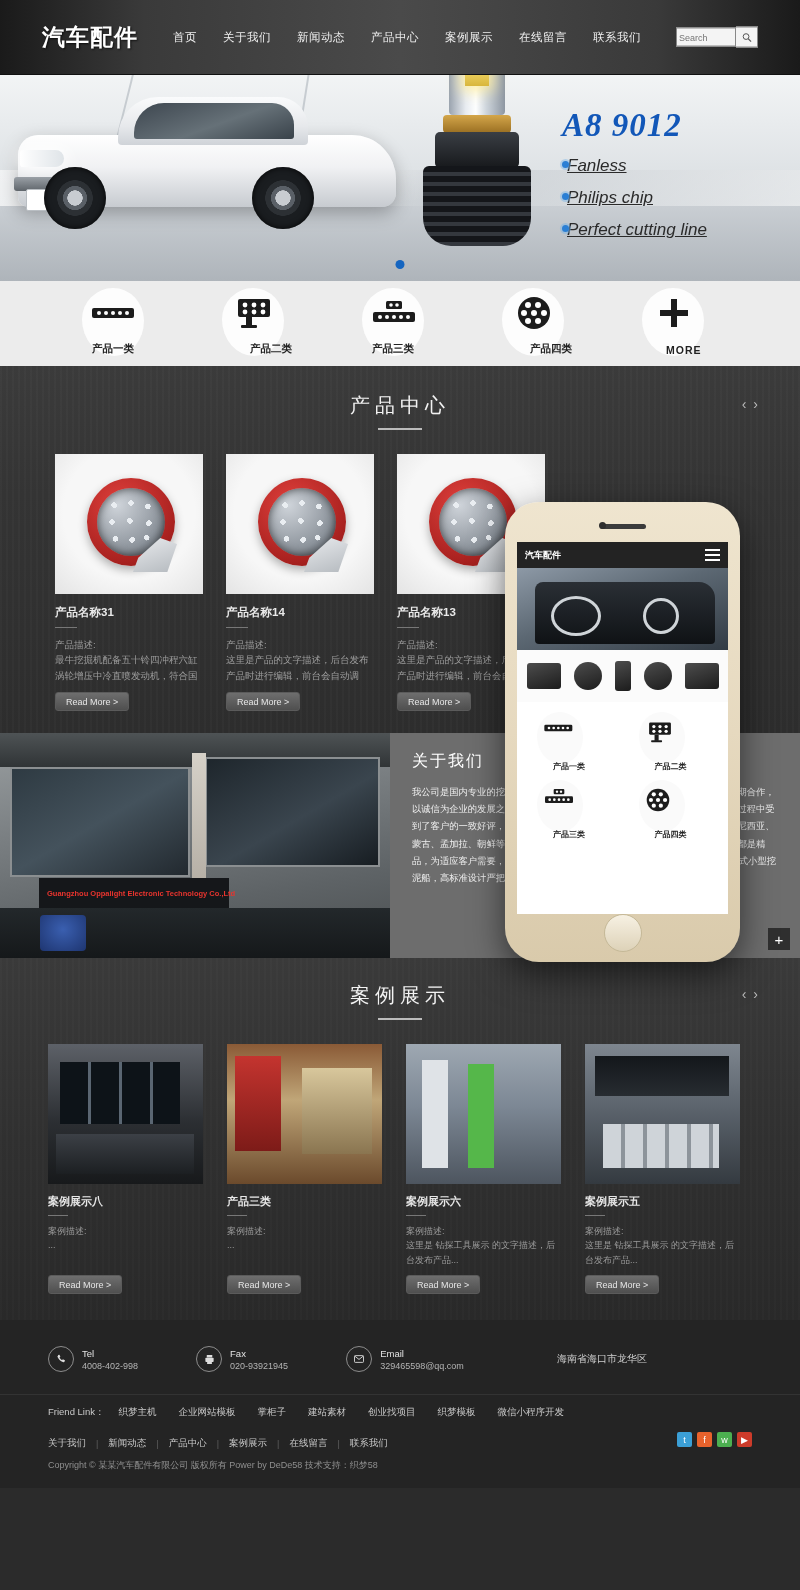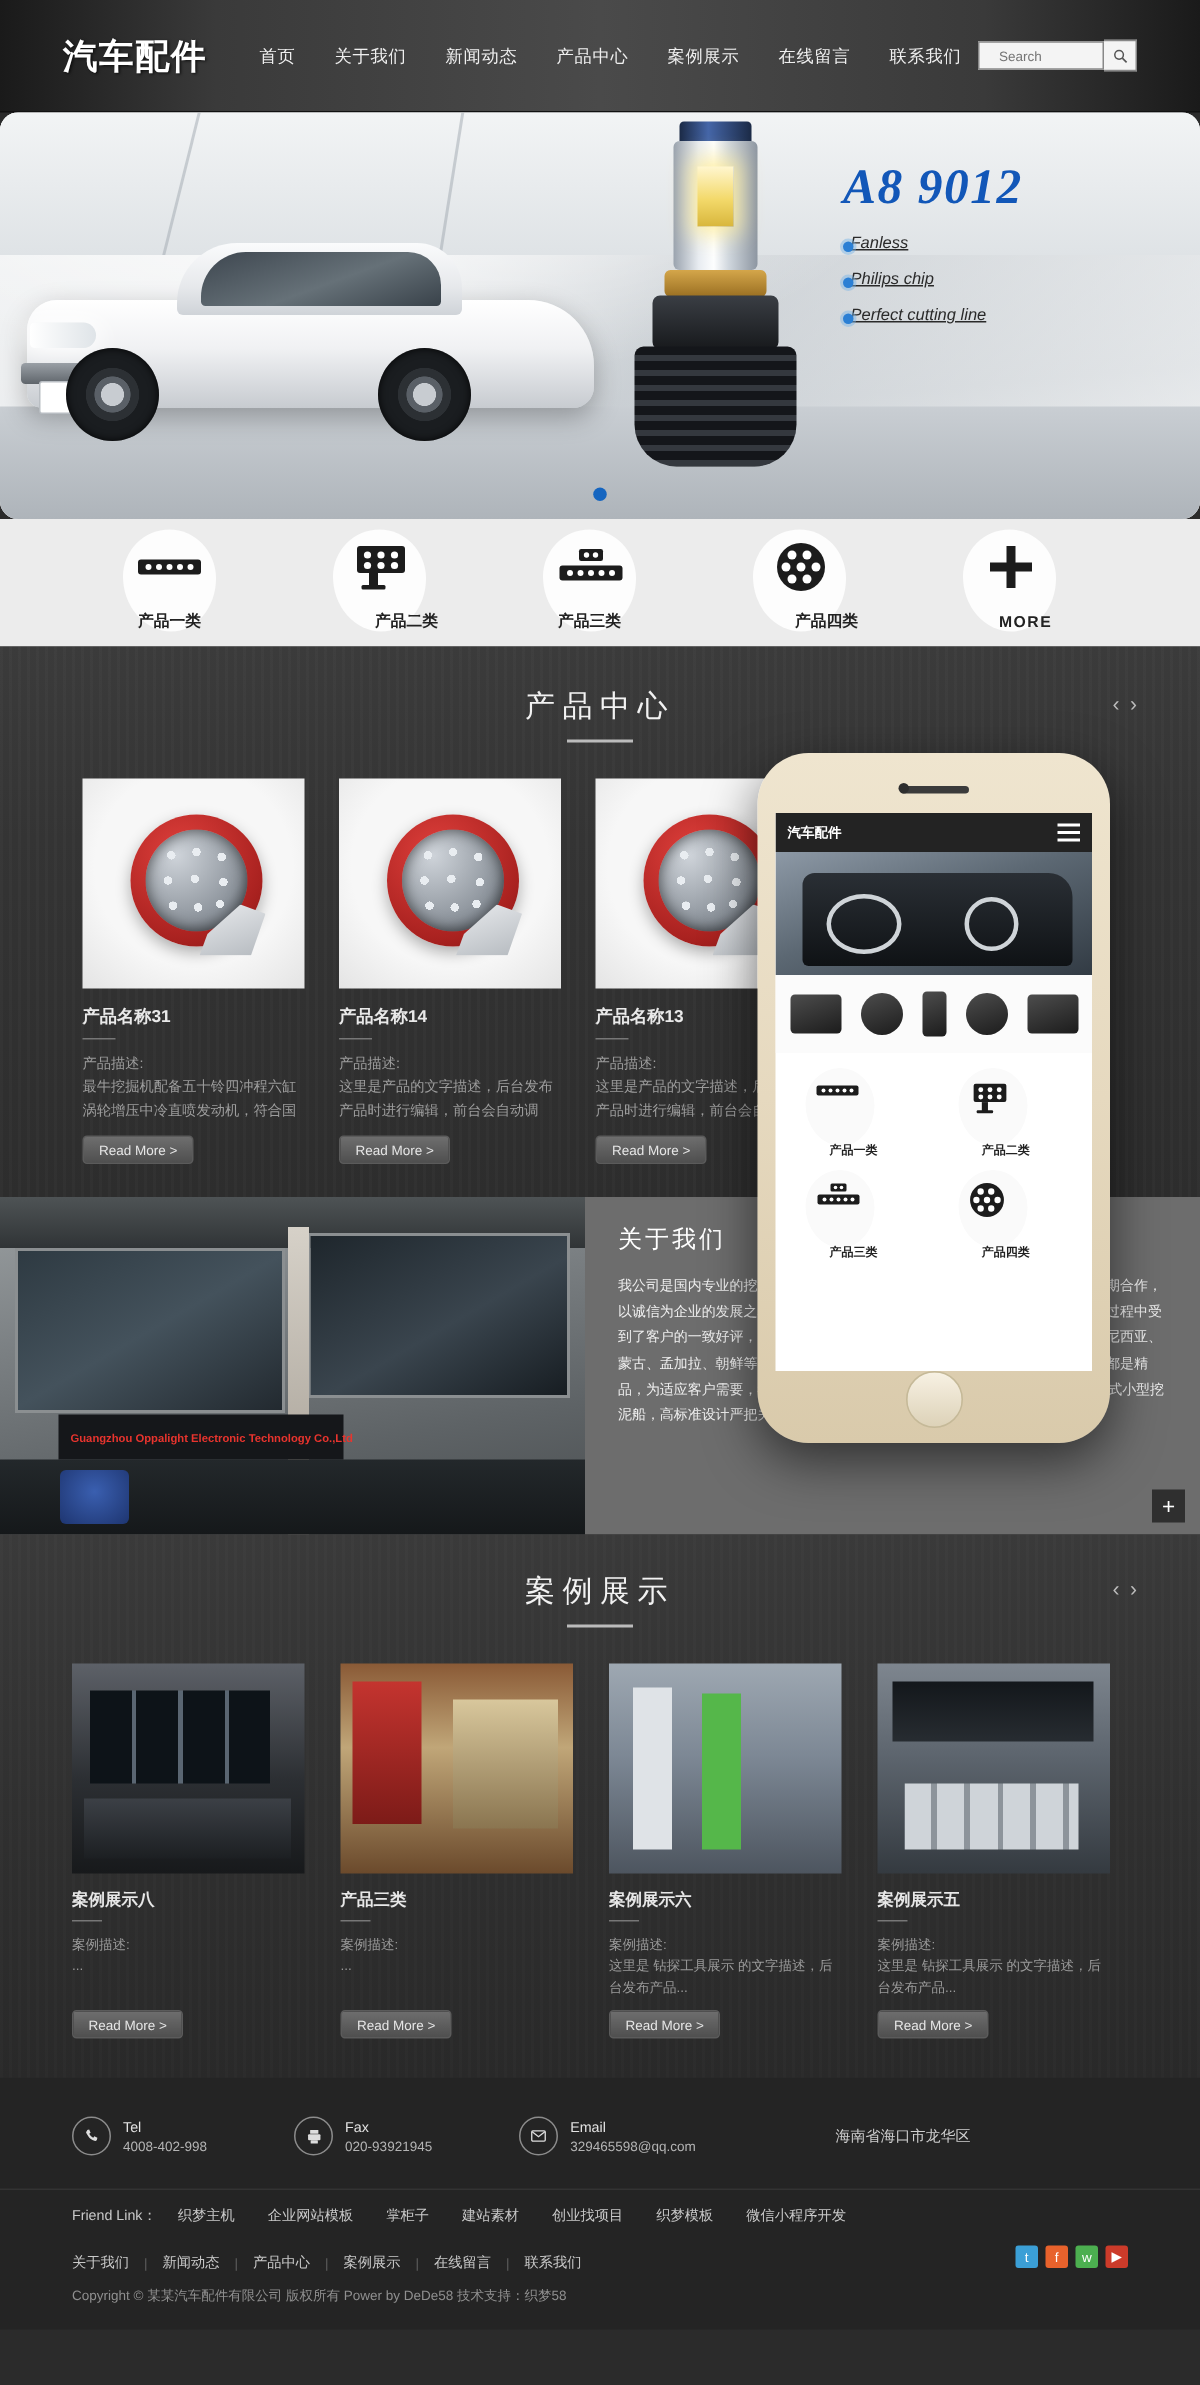--- a/index.html
+++ b/index.html
@@ -26,35 +26,34 @@
   .nav { display: flex; margin-left: 22px; }
   .nav a {
     color: #efefef; font-size: 11.5px; text-decoration: none;
     padding: 6px 13px; letter-spacing: .5px;
   }
   .search-wrap {
     position: absolute; right: 42px; top: 50%; transform: translateY(-50%);
     display: flex; align-items: center;
   }
   .search-input {
-    width: 84px; height: 19px; border: 1px solid #888; background: #f4f4f4;
-    font-size: 9px; color: #777; padding: 0 13px; outline: none;
+    width: 60px; height: 19px; border: 1px solid #888; background: #f4f4f4;
+    font-size: 9px; color: #777; padding: 0 2px; outline: none;
     font-family: "Liberation Sans", sans-serif;
   }
   .search-btn {
     width: 22px; height: 21px; border: 1px solid #888; border-left: none;
     background: #f4f4f4; display: flex; align-items: center;
     justify-content: center; cursor: pointer; color: #555; font-size: 10px;
   }
 
   
   .banner {
-    height: 271px; width: 100%; position: relative; overflow: hidden;
+    height: 206px; width: 100%; position: relative; overflow: hidden;
     background: linear-gradient(175deg,#e8eaec 0%,#d8dcdf 40%,#cfd4d8 70%,#e2e5e7 100%);
-    border-radius: 12px;
   }
   .banner-bg-sweep {
     position: absolute; inset: 0;
     background: radial-gradient(ellipse 70% 90% at 30% 10%, rgba(255,255,255,.95), rgba(215,220,224,0) 65%),
                 linear-gradient(120deg, rgba(255,255,255,.6) 0 30%, rgba(190,196,202,.35) 55%, rgba(255,255,255,.5) 100%);
   }
   .banner-ceiling {
     position: absolute; top: 0; left: 0; width: 100%; height: 95px;
     background: linear-gradient(180deg,#f2f4f5,#dfe3e6);
   }
@@ -139,21 +138,21 @@
   }
   .banner-text { position:absolute; left:562px; top:32px; width:230px; }
   .bn-title {
     font-family:"Liberation Serif","DejaVu Serif",serif;
     font-size: 33px; font-weight: bold; font-style: italic;
     color:#1257b8; letter-spacing:1px; margin-bottom:8px;
   }
   .bn-sub { font-size:19px; color:#333; line-height:1.35; margin-bottom:12px; }
   .bn-list { list-style:none; }
   .bn-list li {
-    font-size:11px; font-style:italic; color:#2a2a2a;
+    font-size:17px; font-style:italic; color:#2a2a2a;
     text-decoration: underline; margin-bottom:9px; padding-left:5px;
     position: relative;
     margin-top: 12px;
   }
   .bn-list li::before {
     content:""; position:absolute; left:0; top:5px; width:7px; height:7px;
     border-radius:50%; background:#2b7fd4; box-shadow:0 0 0 2px rgba(120,180,230,.45);
   }
   .banner-dots { position:absolute; left:50%; bottom:12px; transform:translateX(-50%); display:flex; gap:7px; }
   .dot { width:9px; height:9px; border-radius:50%; background:rgba(255,255,255,.6); cursor:pointer; }

